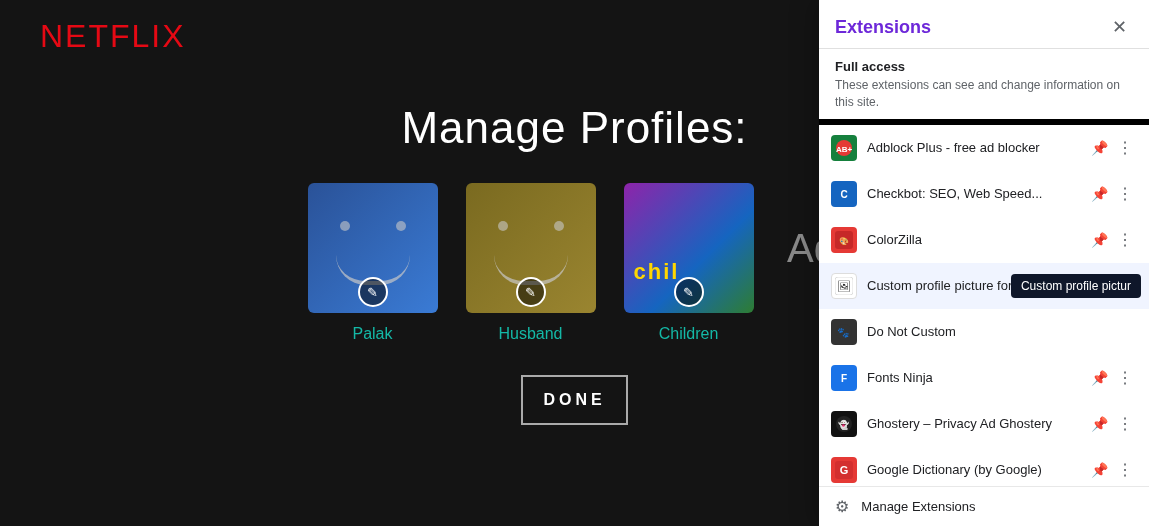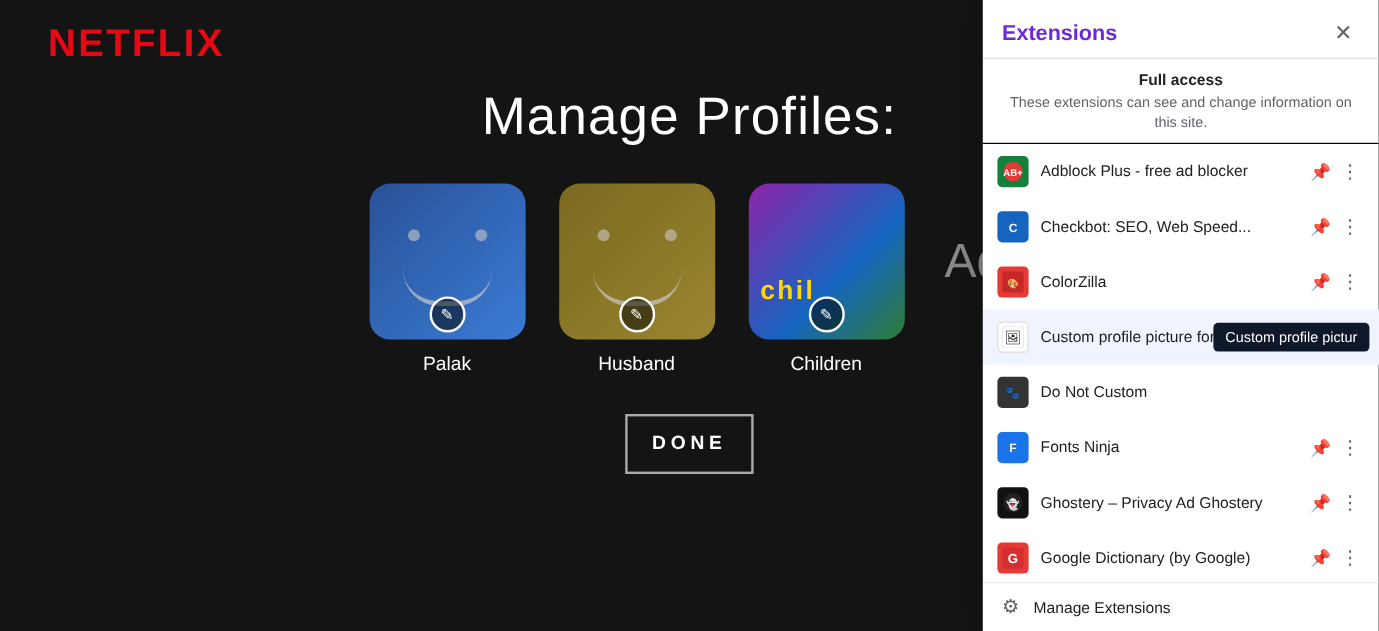--- a/index.html
+++ b/index.html
@@ -23,50 +23,51 @@
     }
 
     .netflix-header {
       width: 100%;
       padding: 18px 40px;
     }
 
     .netflix-logo {
       color: #E50914;
       font-size: 32px;
-      font-weight: 700;
+      font-weight: 400;
       letter-spacing: 2px;
       font-family: Arial Black, Arial, sans-serif;
     }
 
     .manage-profiles-title {
       color: #fff;
       font-size: 44px;
       font-weight: 400;
+      margin-top: 30px;
       letter-spacing: 1px;
     }
 
     .profiles-row {
       display: flex;
       gap: 28px;
       margin-top: 30px;
       align-items: flex-start;
     }
 
     .profile-item {
       display: flex;
       flex-direction: column;
       align-items: center;
       gap: 12px;
     }
 
     .profile-avatar {
       width: 130px;
       height: 130px;
-      border-radius: 17px;
+      border-radius: 6px;
       position: relative;
       display: flex;
       align-items: center;
       justify-content: center;
       cursor: pointer;
     }
 
     .avatar-palak {
       background: linear-gradient(135deg, #2a5298 0%, #3a7bd5 100%);
     }
@@ -129,21 +130,21 @@
       position: absolute;
       color: #FFD700;
       font-size: 22px;
       font-weight: bold;
       letter-spacing: 2px;
       bottom: 28px;
       left: 10px;
     }
 
     .profile-name {
-      color: #ffffff;
+      color: #14b8a6;
       font-size: 16px;
     }
 
     .done-btn {
       margin-top: 32px;
       background: transparent;
       border: 2px solid #aaa;
       color: #fff;
       font-size: 16px;
       font-weight: 700;
@@ -185,22 +186,21 @@
       color: #5f6368;
       font-size: 18px;
       cursor: pointer;
       background: none;
       border: none;
       padding: 2px 6px;
     }
 
     .ext-full-access {
       padding: 10px 16px 8px 16px;
-      border-bottom: 1px solid #000000;
-      text-align: center;
+      border-bottom: 6px solid #000000;
     }
 
     .full-access-title {
       font-size: 13px;
       font-weight: 600;
       color: #202124;
       margin-bottom: 3px;
     }
 
     .full-access-desc {

